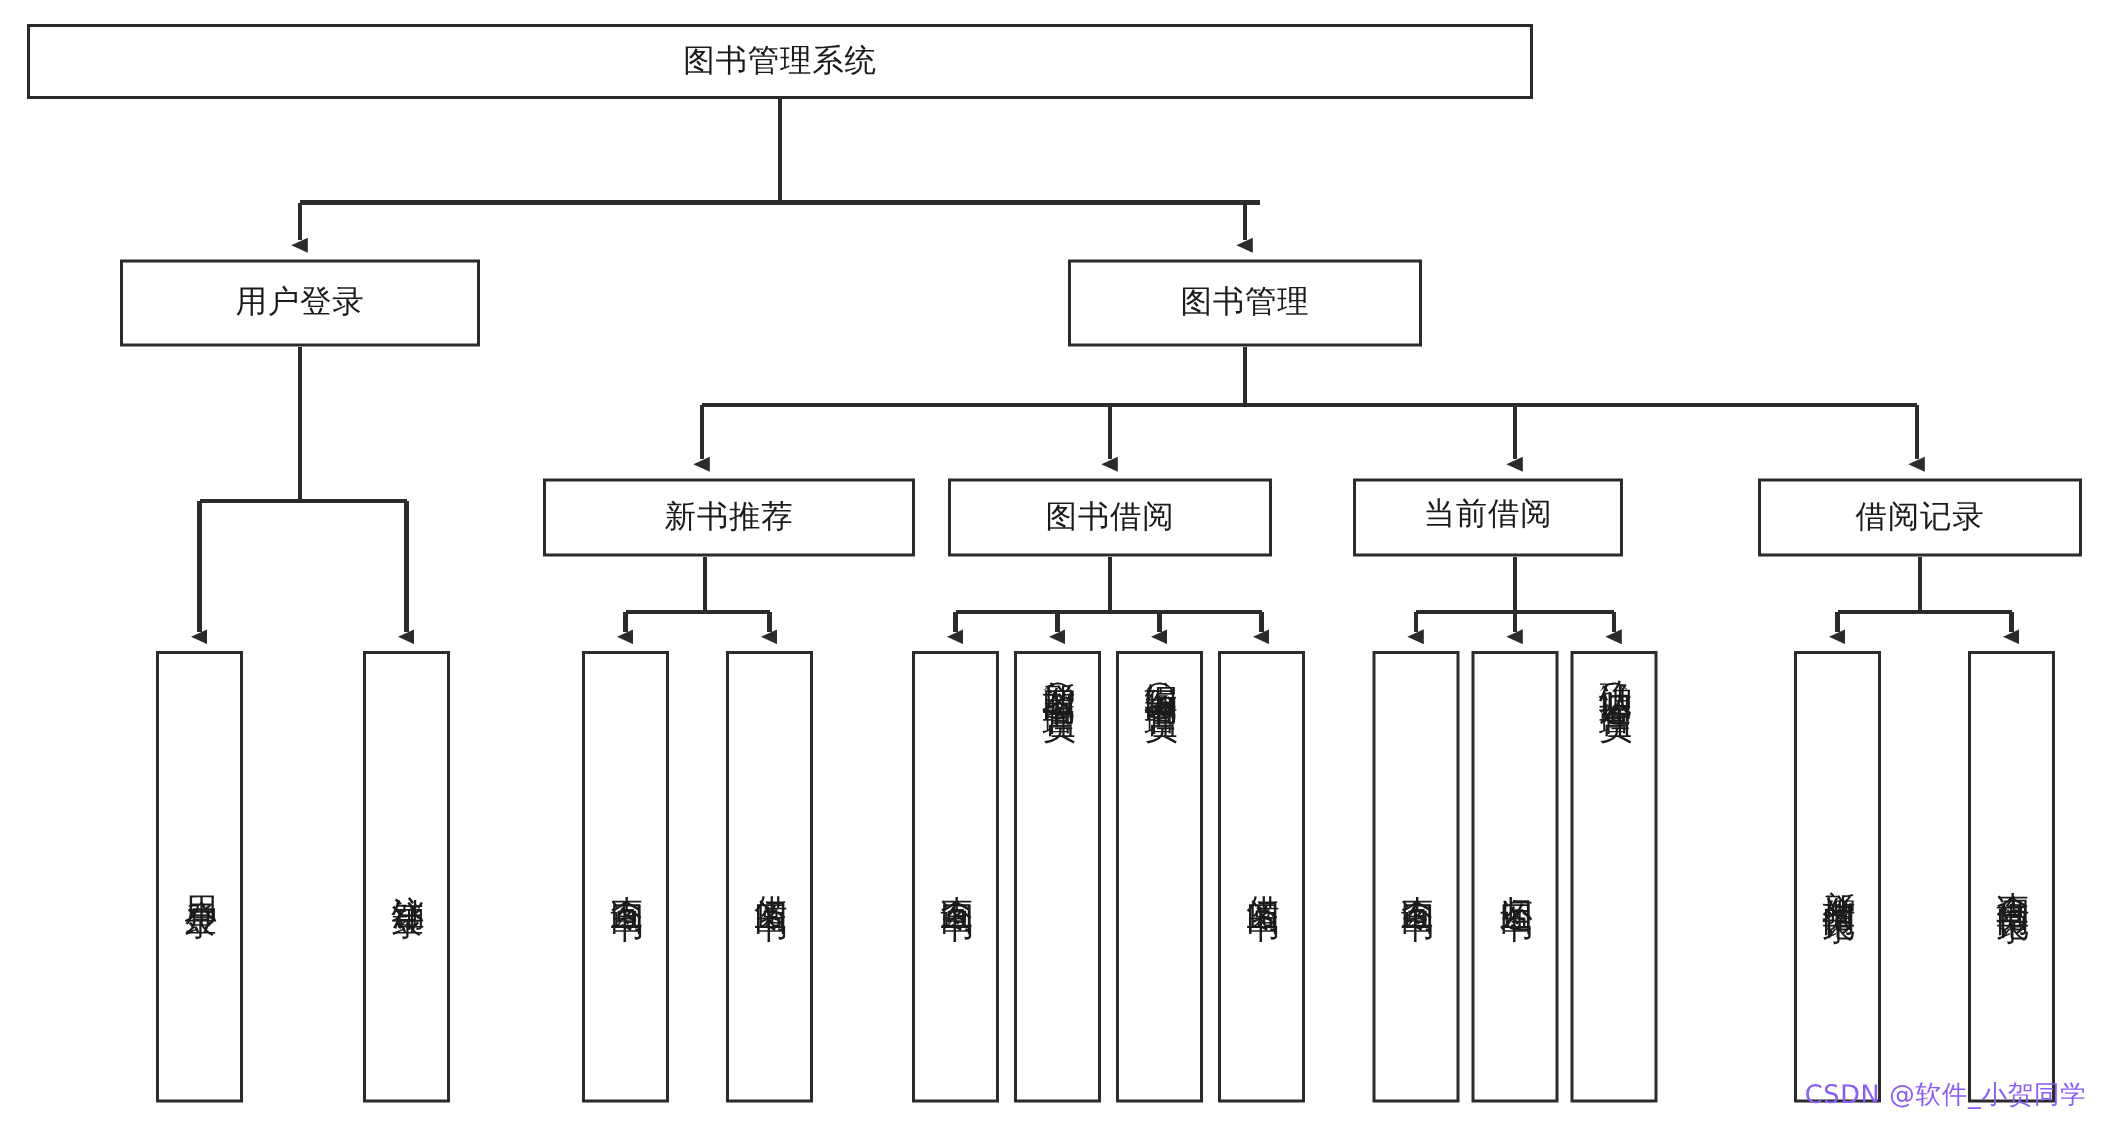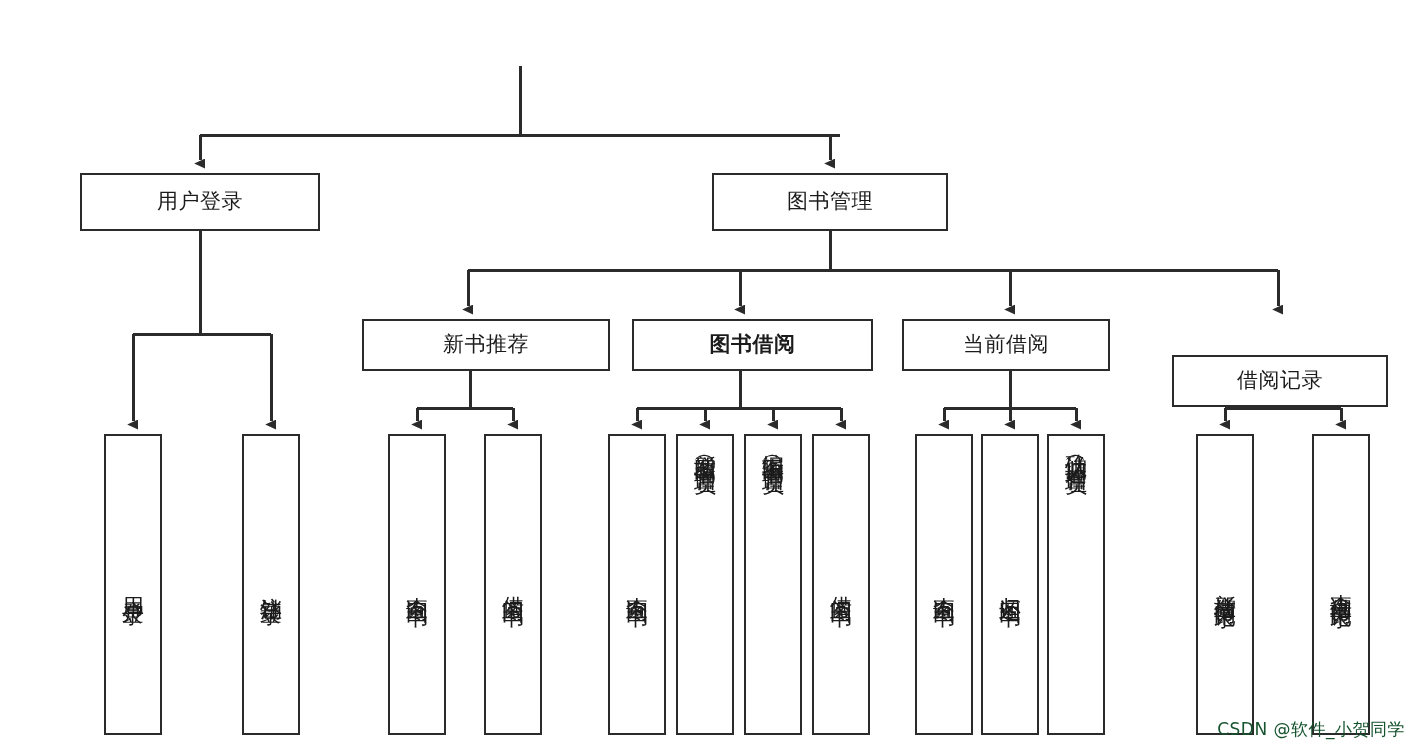--- a/index.html
+++ b/index.html
@@ -53,24 +53,24 @@
   }
   .node.vertical .label {
     writing-mode: vertical-rl;
     text-orientation: upright;
     font-size: 22px;
     letter-spacing: 3px;
     line-height: 1;
   }
   .watermark {
     position: absolute;
-    right: 0;
+    right: 14px;
     bottom: 6px;
     font-size: 17px;
-    color: #14532d;
+    color: #8b5cf6;
     white-space: nowrap;
     letter-spacing: 0.5px;
   }
 </style>
 </head>
 <body>
 
 <div id="diagram-root">
 
   <svg class="edges" viewBox="0 0 1405 747" width="1405" height="747" xmlns="http://www.w3.org/2000/svg">
@@ -116,38 +116,41 @@
       <path d="M1010,408 L1010,421" marker-end="url(#arrow)"></path>
       <path d="M1076,408 L1076,421" marker-end="url(#arrow)"></path>
 
       <path d="M1280,371 L1280,408"></path>
       <path d="M1225,408 L1341,408"></path>
       <path d="M1225,408 L1225,421" marker-end="url(#arrow)"></path>
       <path d="M1341,408 L1341,421" marker-end="url(#arrow)"></path>
     </g>
   </svg>
 
+  <div class="node horizontal" style="left:18px; top:16px; width:1004px; height:50px;">
+    <span class="label">图书管理系统</span>
+  </div>
 
   <div class="node horizontal" style="left:80px; top:173px; width:240px; height:58px;">
     <span class="label">用户登录</span>
   </div>
   <div class="node horizontal" style="left:712px; top:173px; width:236px; height:58px;justify-content:center;">
     <span class="label">图书管理</span>
   </div>
 
   <div class="node horizontal" style="left:362px; top:319px; width:248px; height:52px;">
     <span class="label">新书推荐</span>
   </div>
-  <div class="node horizontal" style="left:632px; top:319px; width:241px; height:52px;font-weight:bold;">
+  <div class="node horizontal" style="left:632px; top:319px; width:216px; height:52px;">
     <span class="label">图书借阅</span>
   </div>
-  <div class="node horizontal" style="left:902px; top:319px; width:208px; height:52px;">
+  <div class="node horizontal" style="left:902px; top:319px; width:180px; height:52px;font-family:Liberation Mono, monospace;">
     <span class="label">当前借阅</span>
   </div>
-  <div class="node horizontal" style="left:1172px; top:319px; width:216px; height:52px;margin-top:36px;">
+  <div class="node horizontal" style="left:1172px; top:319px; width:216px; height:52px;">
     <span class="label">借阅记录</span>
   </div>
 
   <div class="node vertical" style="left:104px; top:434px; width:58px; height:301px;">
     <span class="label">用户登录</span>
   </div>
   <div class="node vertical" style="left:242px; top:434px; width:58px; height:301px;">
     <span class="label">注销登录</span>
   </div>
 

